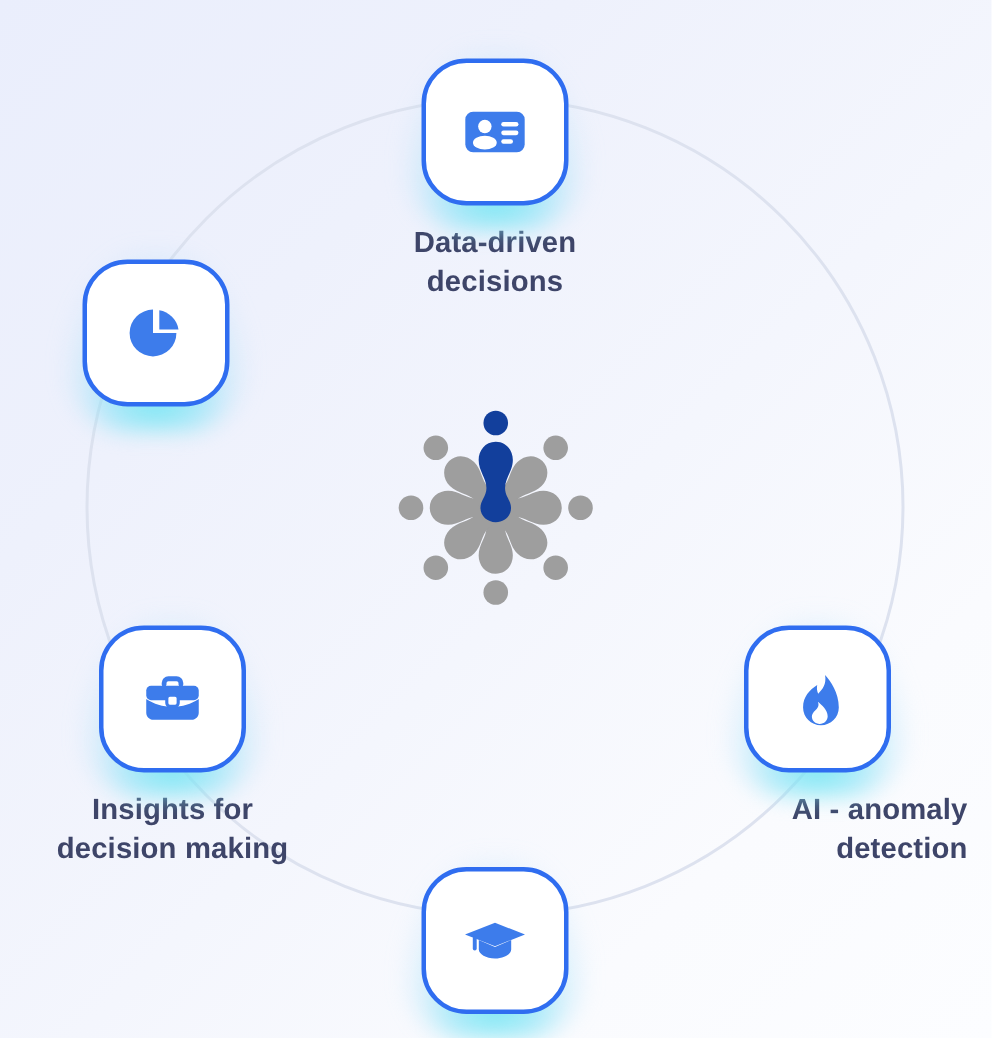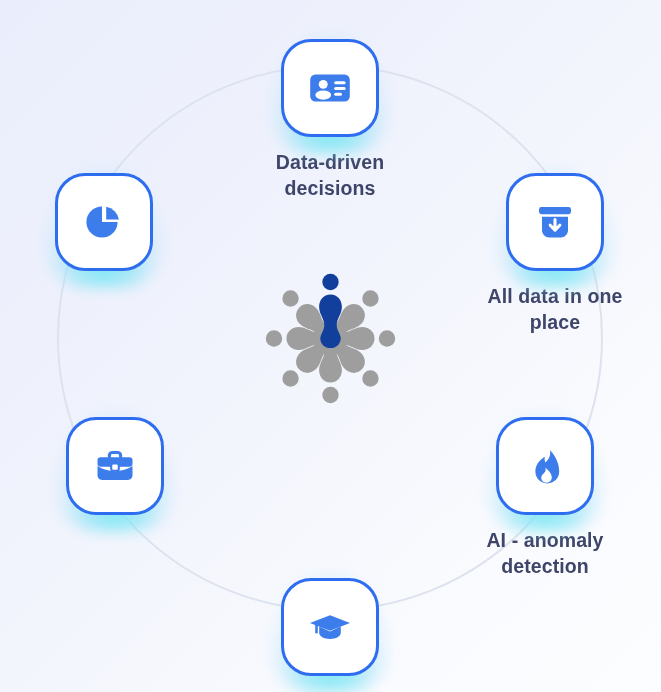--- a/index.html
+++ b/index.html
@@ -166,39 +166,22 @@
             <rect x="28" y="23.1" width="11" height="2.9" rx="1.45" fill="#ffffff"></rect>
             <rect x="28" y="28.6" width="7.5" height="2.9" rx="1.45" fill="#ffffff"></rect>
           </svg>
         </span>
       </div>
     </div>
     <div class="node-label">Data-driven
 decisions</div>
   </div>
 
-  <div class="node" style="left:555px; top:173px;">
-    <div class="card-wrap">
-      <div class="card-glow"></div>
-      <div class="card">
-        <span>
-          <svg width="48" height="48" viewBox="0 0 48 48" xmlns="http://www.w3.org/2000/svg">
-            <rect x="8" y="9" width="32" height="7.2" rx="2.4" fill="#3d7ceb"></rect>
-            <path d="M11 18.8 h26 v13.4 c0 4.0 -3.2 7.2 -7.2 7.2 h-11.6
-                     c-4.0 0 -7.2 -3.2 -7.2 -7.2 z" fill="#3d7ceb"></path>
-            <path d="M24 21.5 v9.3 M19.2 27.2 L24 32.2 L28.8 27.2" stroke="#ffffff" stroke-width="3.1" stroke-linecap="round" stroke-linejoin="round" fill="none"></path>
-          </svg>
-        </span>
-      </div>
-    </div>
-    <div class="node-label">All data in one
-place</div>
-  </div>
-
-  <div class="node" style="left:545px; top:417px;">
+
+  <div class="node" style="left:545px; top:417px;text-align:right;">
     <div class="card-wrap">
       <div class="card-glow"></div>
       <div class="card">
         <span>
           <svg width="44" height="44" viewBox="0 0 48 48" xmlns="http://www.w3.org/2000/svg">
             <path d="M29.5 6.5 c1.2 6.8 -2.0 10.6 -5.0 13.6
                      c-1.1 -2.2 -1.0 -4.6 -0.7 -6.2
                      c-5.6 3.6 -10.3 8.6 -10.3 16.2
                      c0 7.2 5.8 12.9 13.0 12.9
                      c7.2 0 13.0 -5.7 13.0 -12.9
@@ -245,20 +228,22 @@
             <rect x="6.5" y="15.2" width="35" height="9.6" rx="3.2" fill="#3d7ceb"></rect>
             <path d="M6.5 24.0 c5.0 3.4 11.0 5.2 17.5 5.2
                      c6.5 0 12.5 -1.8 17.5 -5.2
                      v9.2 c0 2.6 -2.1 4.7 -4.7 4.7
                      h-25.6 c-2.6 0 -4.7 -2.1 -4.7 -4.7 z" fill="#3d7ceb"></path>
             <rect x="20.2" y="21.4" width="7.6" height="7.4" rx="2.1" fill="#ffffff" stroke="#3d7ceb" stroke-width="2.1"></rect>
           </svg>
         </span>
       </div>
     </div>
+    <div class="node-label">Insights for
+decision making</div>
   </div>
 
   <div class="node" style="left:104px; top:173px;">
     <div class="card-wrap">
       <div class="card-glow"></div>
       <div class="card">
         <span>
           <svg width="48" height="48" viewBox="0 0 48 48" xmlns="http://www.w3.org/2000/svg">
             <path d="M22.0 8.4 v15.6 h15.6 a15.6 15.6 0 0 1 -15.6 15.6
                      a15.6 15.6 0 0 1 0 -31.2 z" fill="#3d7ceb"></path>

